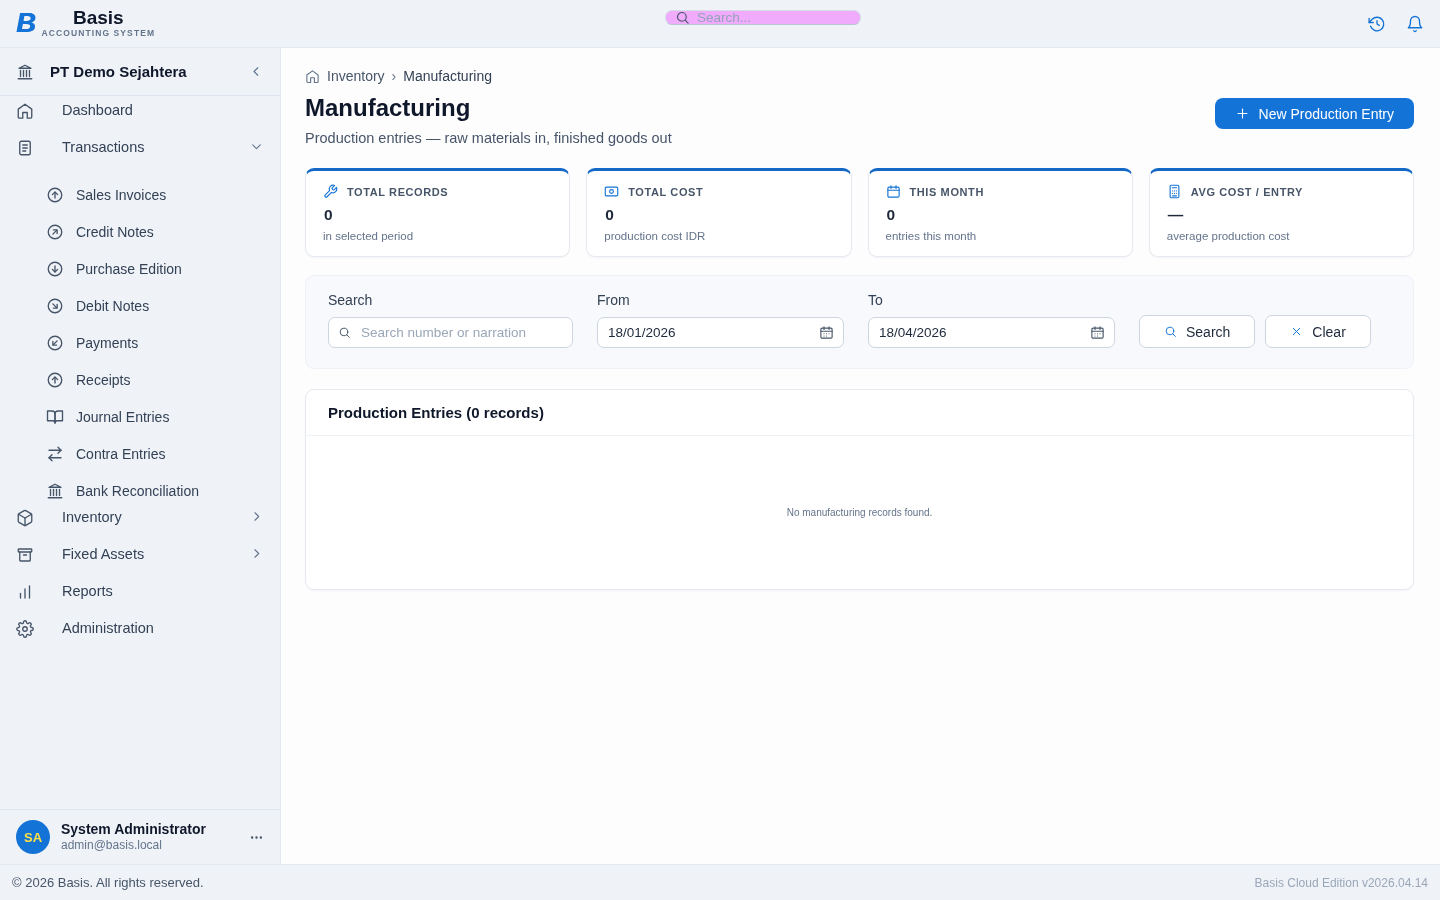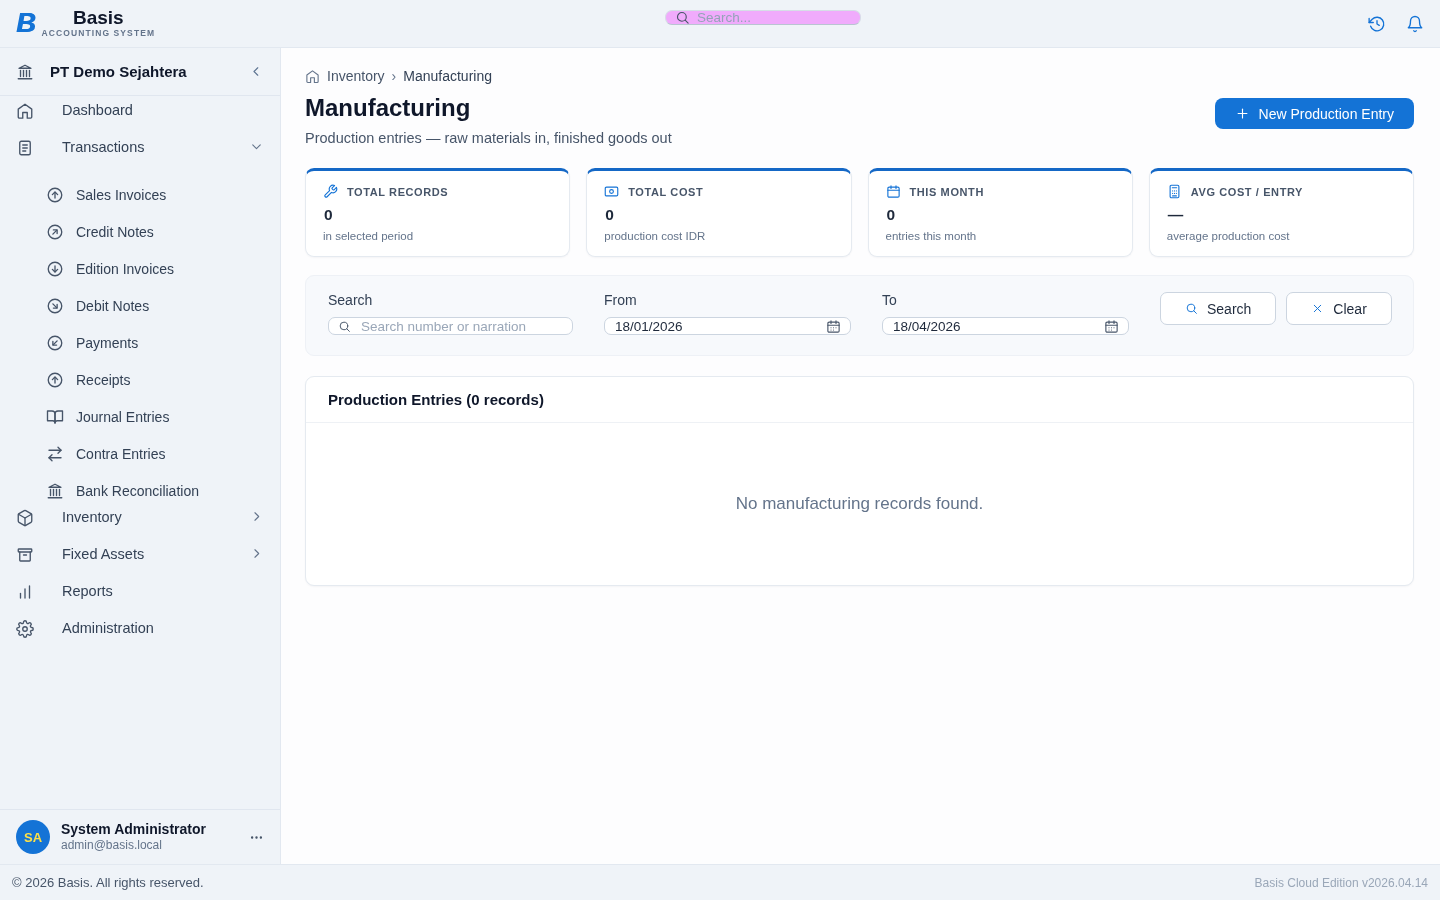--- a/index.html
+++ b/index.html
@@ -75,43 +75,43 @@
   .stat-card { background:#fff; border:1px solid #e5eaf0; border-top:3px solid #1568c6;
     border-radius:9px; padding:13px 17px 14px; box-shadow:0 1px 2px rgba(15,23,42,.04); }
   .stat-label { display:flex; align-items:center; gap:9px; font-size:11px; letter-spacing:.6px;
     color:#475569; font-weight:700; }
   .stat-label .nav-icn { color:#1473d6; }
   .stat-value { font-size:15.5px; font-weight:700; color:#1e293b; margin:7px 0 6px 1px; }
   .stat-sub { font-size:11.5px; color:#64748b; }
 
   .filter-card { background:#f7f9fc; border:1px solid #eef1f6; border-radius:9px;
     margin-top:18px; padding:16px 22px 20px; }
-  .filter-row { display:flex; gap:31px; }
+  .filter-row { display:flex; align-items:flex-end; gap:24px; }
   .fgroup { display:flex; flex-direction:column; gap:9px; }
   .flabel { font-size:14px; color:#334155; }
   .finput { position:relative; background:#fff; border:1px solid #ccd5e0; border-radius:7px;
-    height:18px; display:flex; align-items:center; }
+    height:31px; display:flex; align-items:center; }
   .finput input { border:none; outline:none; background:transparent; font-size:13.5px;
     color:#1e293b; font-family:inherit; width:100%; height:100%; padding:0 10px; }
   .finput input::placeholder { color:#9aa7b8; }
   .finput.with-lead input { padding-left:32px; }
   .lead-icon { position:absolute; left:9px; color:#475569; display:flex; }
   .trail-icon { position:absolute; right:9px; color:#475569; display:flex; pointer-events:none; }
   .w-search { width:245px; } .w-date { width:247px; }
   .btn-pair { display:flex; gap:10px; }
   .ghost-btn { display:flex; align-items:center; justify-content:center; gap:9px; background:#fff;
     border:1px solid #ccd5e0; border-radius:7px; height:33px; padding:0 24px; font-size:14px;
     color:#1e293b; font-family:inherit; cursor:pointer; }
   .ghost-btn .nav-icn { color:#1473d6; }
 
   .results-card { background:#fff; border:1px solid #e5eaf0; border-radius:9px; margin-top:20px;
     box-shadow:0 1px 2px rgba(15,23,42,.04); }
   .results-head { padding:14px 22px; border-bottom:1px solid #eef1f5; font-size:15px;
     font-weight:700; color:#0f172a; }
-  .results-empty { padding:71px 0; text-align:center; font-size:17px; color:#64748b; }
+  .results-empty { padding:71px 0; text-align:center; font-size:10px; color:#64748b; }
 
   
   .footer { grid-row:3; grid-column:1 / 3; display:flex; align-items:center;
     justify-content:space-between; background:#eff3f8; border-top:1px solid #e2e8f0; padding:0 12px; }
   .footer-left { font-size:13px; color:#475569; }
   .footer-right { font-size:12px; color:#9aa7b8; }
 </style>
 </head>
 <body>
 
@@ -219,21 +219,21 @@
         <span>Credit Notes</span>
       </div>
       <div class="nav-sub">
         <span class="nav-icn">
           <svg class="icn rot180" viewBox="0 0 24 24">
               <circle cx="12" cy="12" r="9"></circle>
               <polyline points="8.5 11.5 12 8 15.5 11.5"></polyline>
               <line x1="12" y1="16" x2="12" y2="8.5"></line>
             </svg>
         </span>
-        <span>Edition Invoices</span>
+        <span>Purchase Edition</span>
       </div>
       <div class="nav-sub">
         <span class="nav-icn">
           <svg class="icn rot135" viewBox="0 0 24 24">
               <circle cx="12" cy="12" r="9"></circle>
               <polyline points="8.5 11.5 12 8 15.5 11.5"></polyline>
               <line x1="12" y1="16" x2="12" y2="8.5"></line>
             </svg>
         </span>
         <span>Debit Notes</span>

